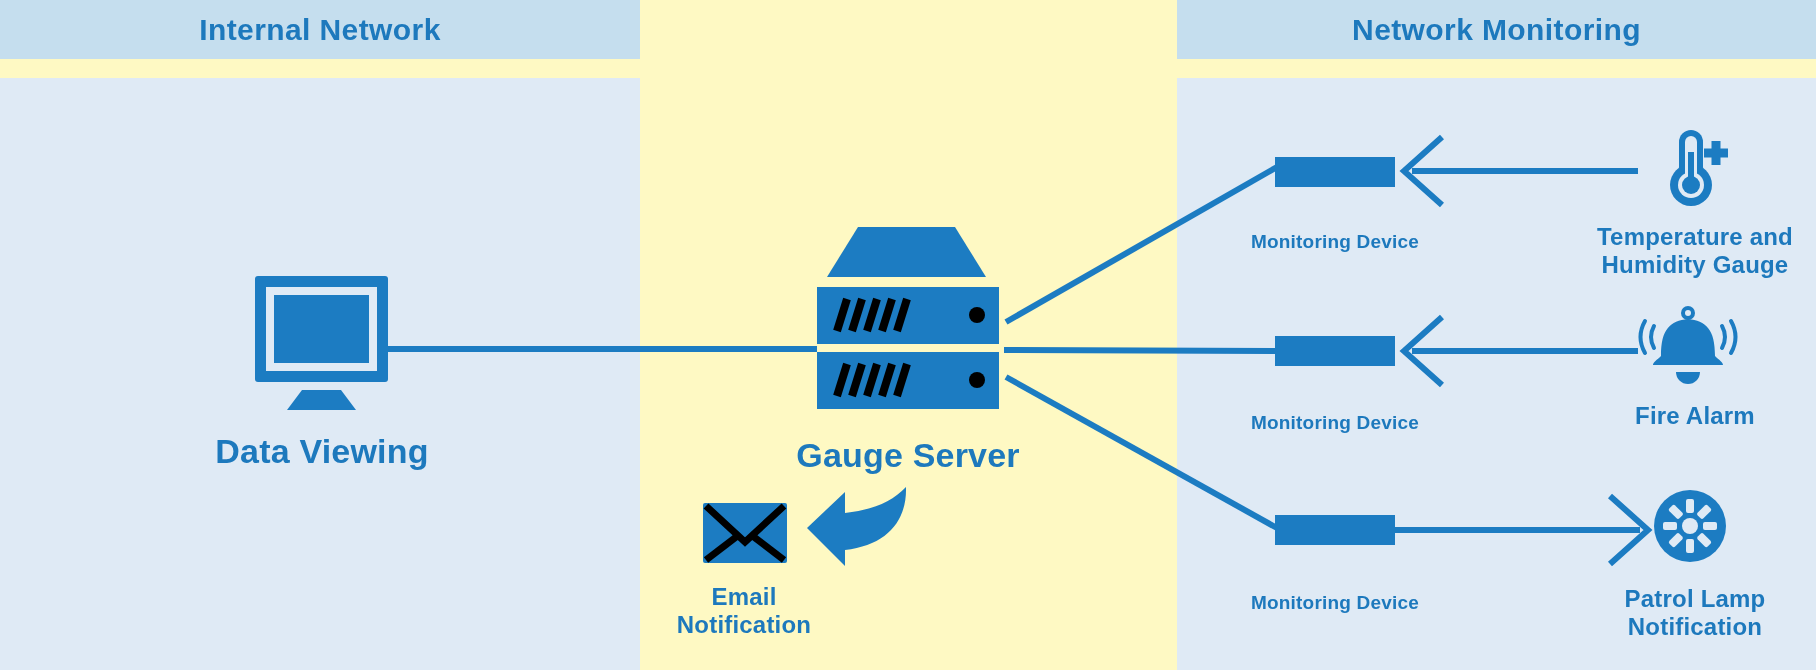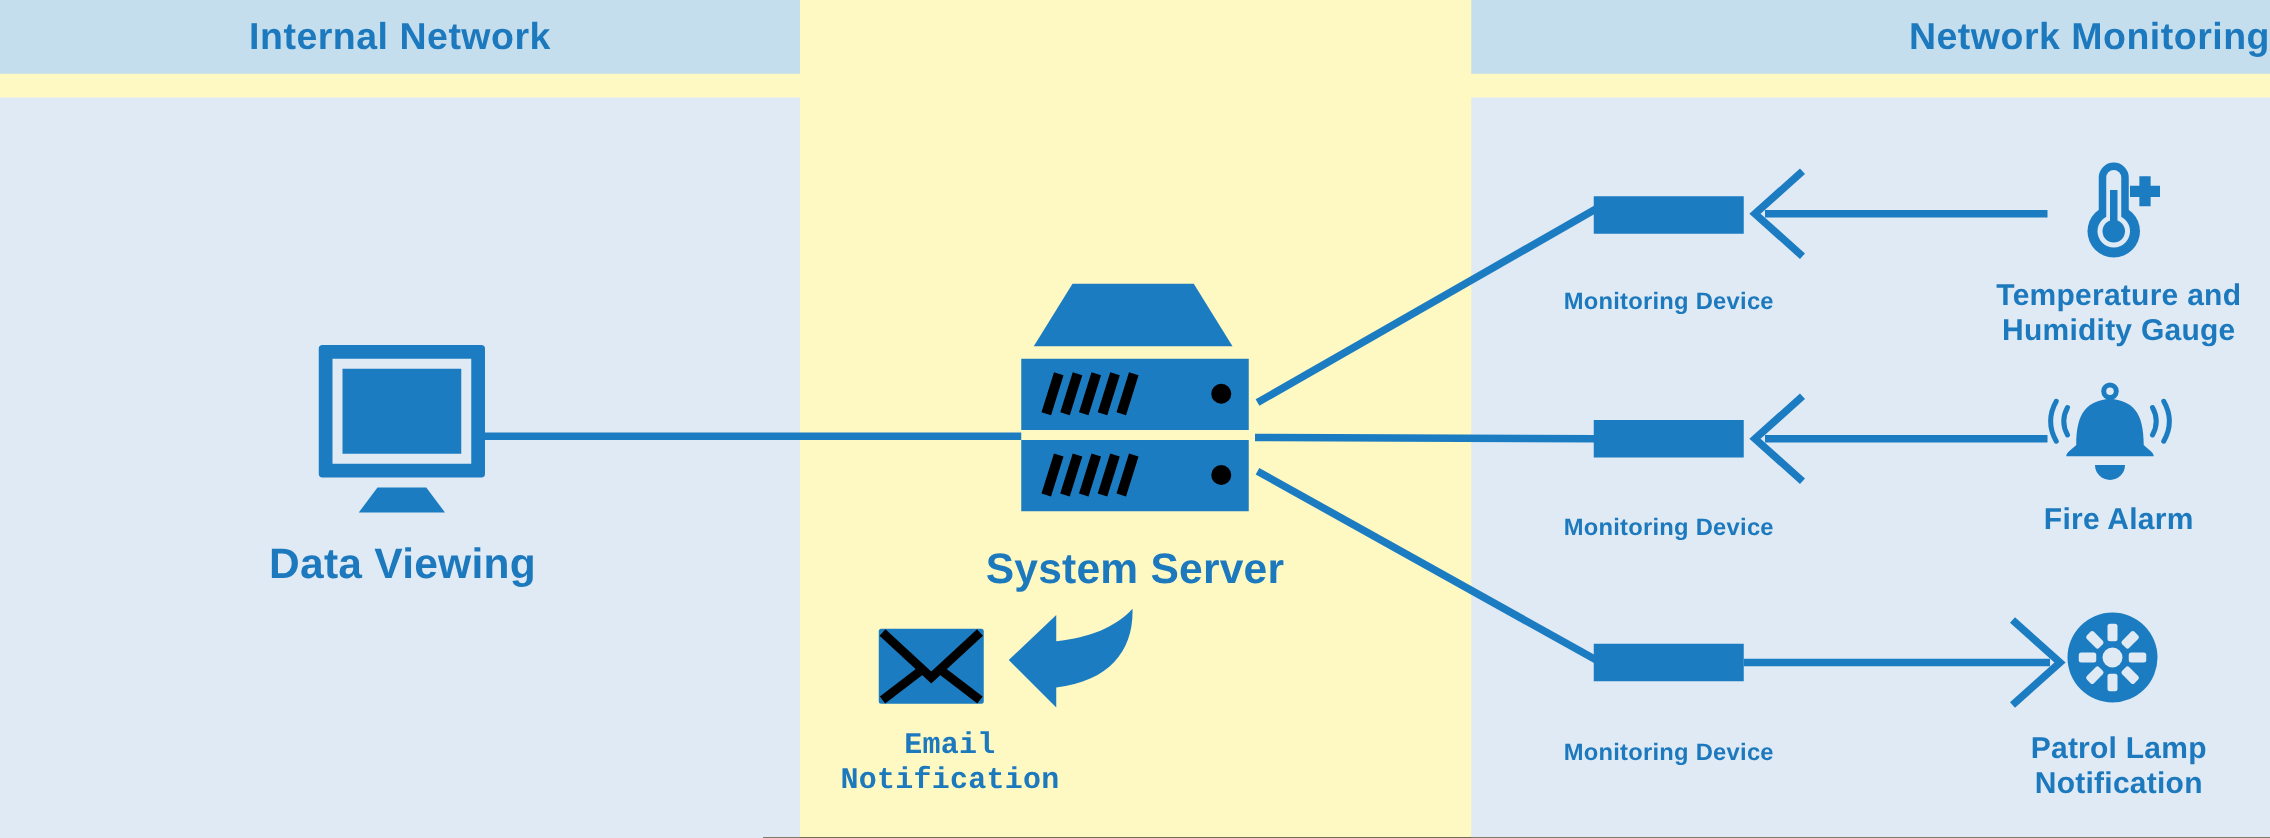--- a/index.html
+++ b/index.html
@@ -43,21 +43,21 @@
 </head>
 <body>
 
 <div class="canvas">
 
   <div class="panel-header" style="left:0;width:640px;">
     <div class="panel-title">Internal Network</div>
   </div>
   <div class="panel-body" style="left:0;width:640px;"></div>
 
-  <div class="panel-header" style="left:1177px;width:639px;justify-content:flex-end;">
+  <div class="panel-header" style="left:1177px;width:639px;">
     <div class="panel-title">Network Monitoring</div>
   </div>
   <div class="panel-body" style="left:1177px;width:639px;"></div>
 
   <svg class="overlay" viewBox="0 0 1816 670">
 
     <g>
       <rect x="255" y="276" width="133" height="106" rx="3" fill="#1c7cc2"></rect>
       <rect x="266" y="287" width="111" height="84" fill="#dfeaf5"></rect>
       <rect x="274" y="295" width="95" height="68" fill="#1c7cc2"></rect>
@@ -152,23 +152,23 @@
       <polyline points="706,506 745,542 784,506" stroke="#000" stroke-width="7" fill="none"></polyline>
       <line x1="706" y1="560" x2="740" y2="534" stroke="#000" stroke-width="7"></line>
       <line x1="784" y1="560" x2="750" y2="534" stroke="#000" stroke-width="7"></line>
     </g>
 
     <path d="M807,528 L845,492 L845,513 C872,510 892,502 906,487 C907,520 888,545 845,550 L845,566 Z" fill="#1c7cc2"></path>
   </svg>
 
   <div class="label f26" style="left:172px;top:437px;width:300px;">Data Viewing</div>
 
-  <div class="label f26" style="left:758px;top:441px;width:300px;">System Server</div>
+  <div class="label f26" style="left:758px;top:441px;width:300px;">Gauge Server</div>
 
-  <div class="label f24" style="left:610px;top:583px;width:300px;font-family:Liberation Mono, monospace;">
+  <div class="label f24" style="left:594px;top:583px;width:300px;">
     <span>Email</span>
     <span>Notification</span>
   </div>
 
   <div class="label f25" style="left:1185px;top:227px;width:300px;">Monitoring Device</div>
   <div class="label f25" style="left:1185px;top:408px;width:300px;">Monitoring Device</div>
   <div class="label f25" style="left:1185px;top:588px;width:300px;">Monitoring Device</div>
 
   <div class="label f24" style="left:1540px;top:223px;width:310px;">
     <span>Temperature and</span>

